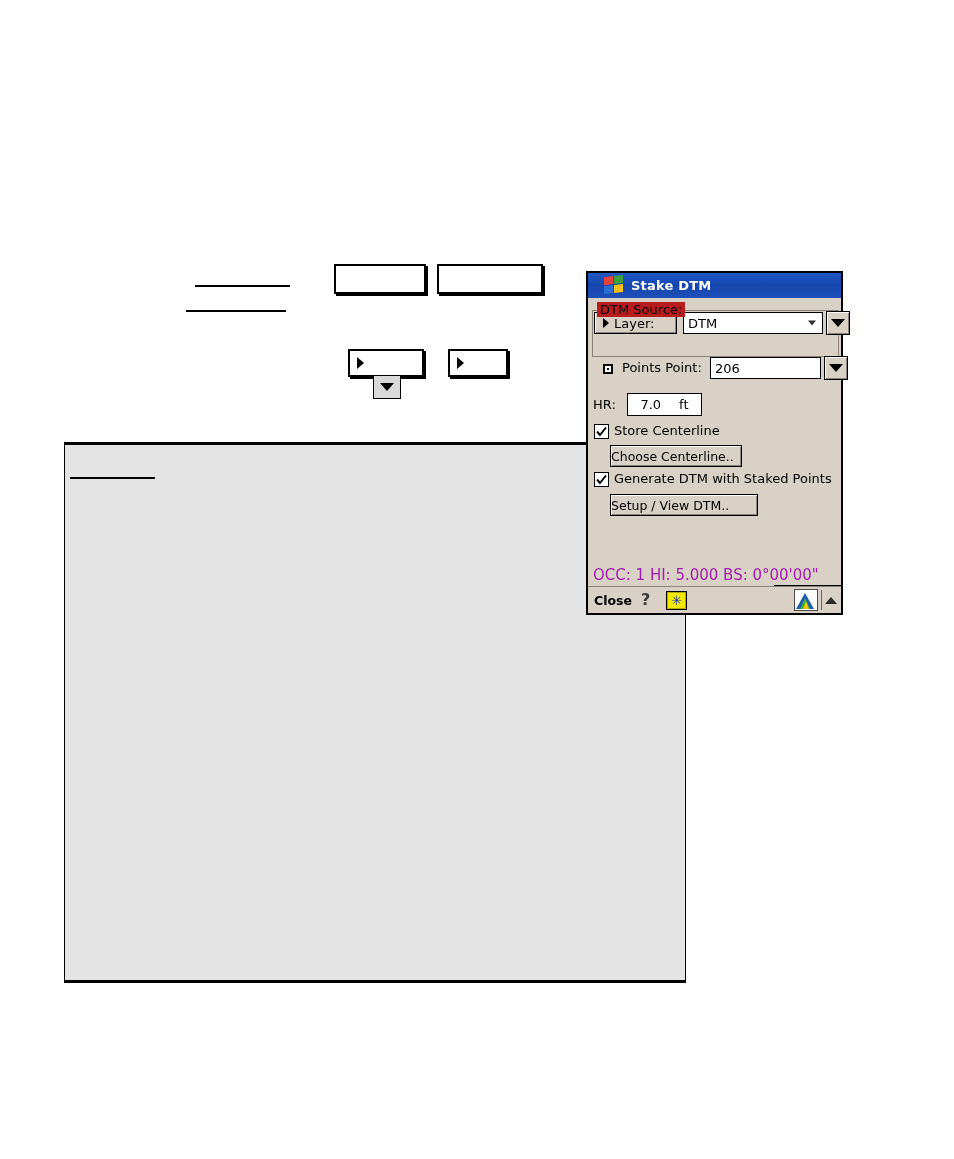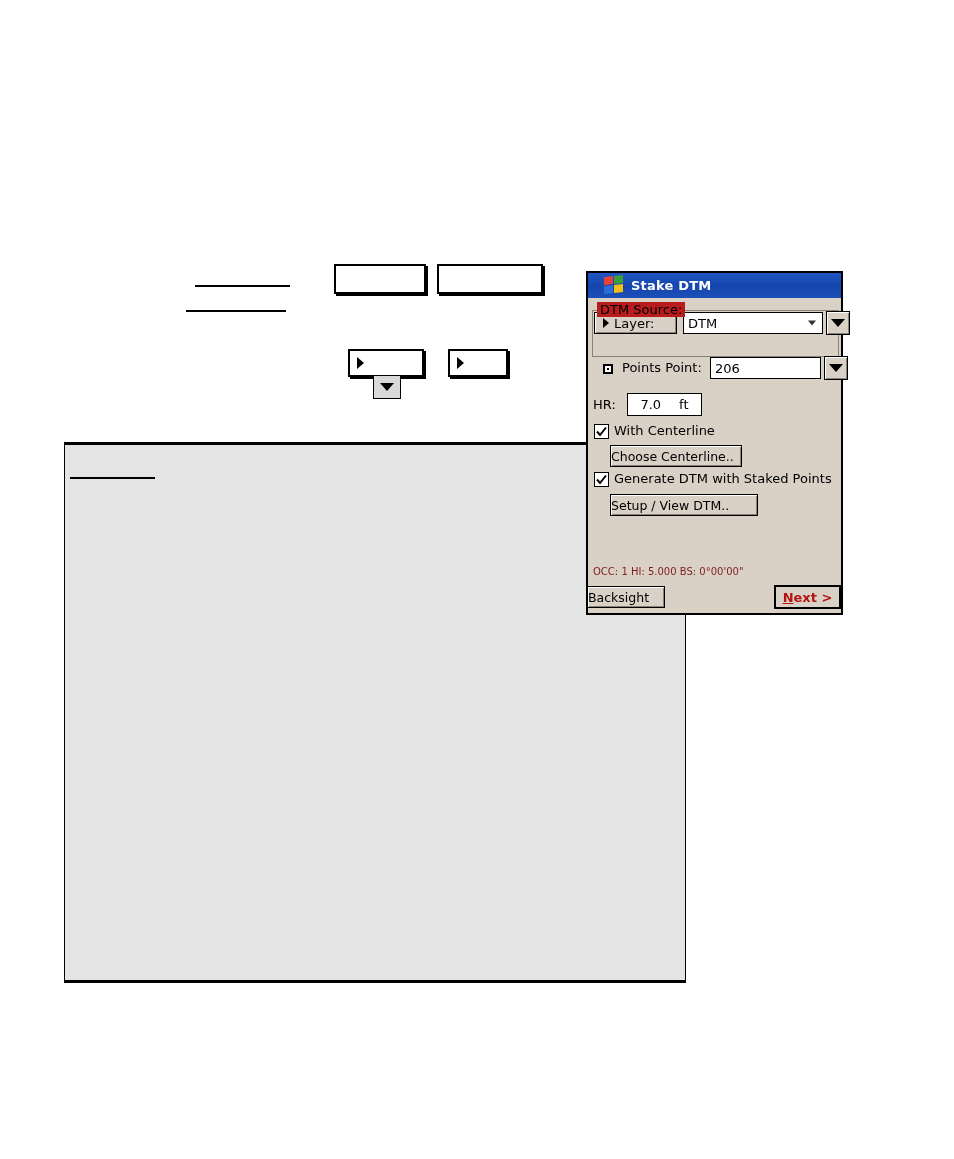--- a/index.html
+++ b/index.html
@@ -223,22 +223,22 @@
     width: 15px; height: 15px;
     background: #ffffff;
     border: 1px solid #000;
     box-sizing: border-box;
     cursor: pointer;
   }
   .checkbox svg { display: block; }
 
   .statusline {
     position: absolute;
-    font-size: 10px;
-    color: #7f1d1d;
+    font-size: 15px;
+    color: #a21caf;
     white-space: nowrap;
   }
 
   .nextbtn {
     position: absolute;
     background: #d9d0c6;
     border: 2px solid #000000;
     box-sizing: border-box;
     font-size: 13px;
     font-weight: bold;
@@ -404,21 +404,21 @@
     <div class="textfield" style="left:39px; top:95px; width:75px; height:23px; padding-left:0; justify-content:center; gap:18px;">
       <span>7.0</span>
       <span>ft</span>
     </div>
 
     <div class="checkbox" style="left:6px; top:126px;">
       <svg width="13" height="13" viewBox="0 0 13 13">
         <path d="M2 6.5 L5 10 L11 2.5" stroke="#000" stroke-width="2" fill="none"></path>
       </svg>
     </div>
-    <div class="lbl" style="left:26px; top:125px;">With Centerline</div>
+    <div class="lbl" style="left:26px; top:125px;">Store Centerline</div>
     <div class="btn3d" style="position:absolute; left:22px; top:147px; width:132px; height:22px;">
       <span>Choose Centerline..</span>
     </div>
 
     <div class="checkbox" style="left:6px; top:174px;">
       <svg width="13" height="13" viewBox="0 0 13 13">
         <path d="M2 6.5 L5 10 L11 2.5" stroke="#000" stroke-width="2" fill="none"></path>
       </svg>
     </div>
     <div class="lbl" style="left:26px; top:173px;">Generate DTM with Staked Points</div>
@@ -431,14 +431,30 @@
     <div class="btn3d" style="position:absolute; left:-1px; top:288px; width:78px; height:22px;">
       <span>Backsight</span>
     </div>
     <div class="nextbtn" style="left:186px; top:287px; width:67px; height:24px;">
       <u>N</u>
         <span>ext &gt;</span>
     </div>
 
   </div>
 
+  <div class="taskbar">
+    <span class="tb-close">Close</span>
+    <span class="tb-help">?</span>
+    <span class="tb-star">
+      <span>✳</span>
+    </span>
+    <span class="tb-right">
+      <span class="tb-carlson">
+        <span class="t1"></span>
+          <span class="t2"></span>
+          <span class="t3"></span>
+      </span>
+      <span class="tb-sep"></span>
+      <span class="tb-up"></span>
+    </span>
+  </div>
 
 </div>
 
 </body></html>

